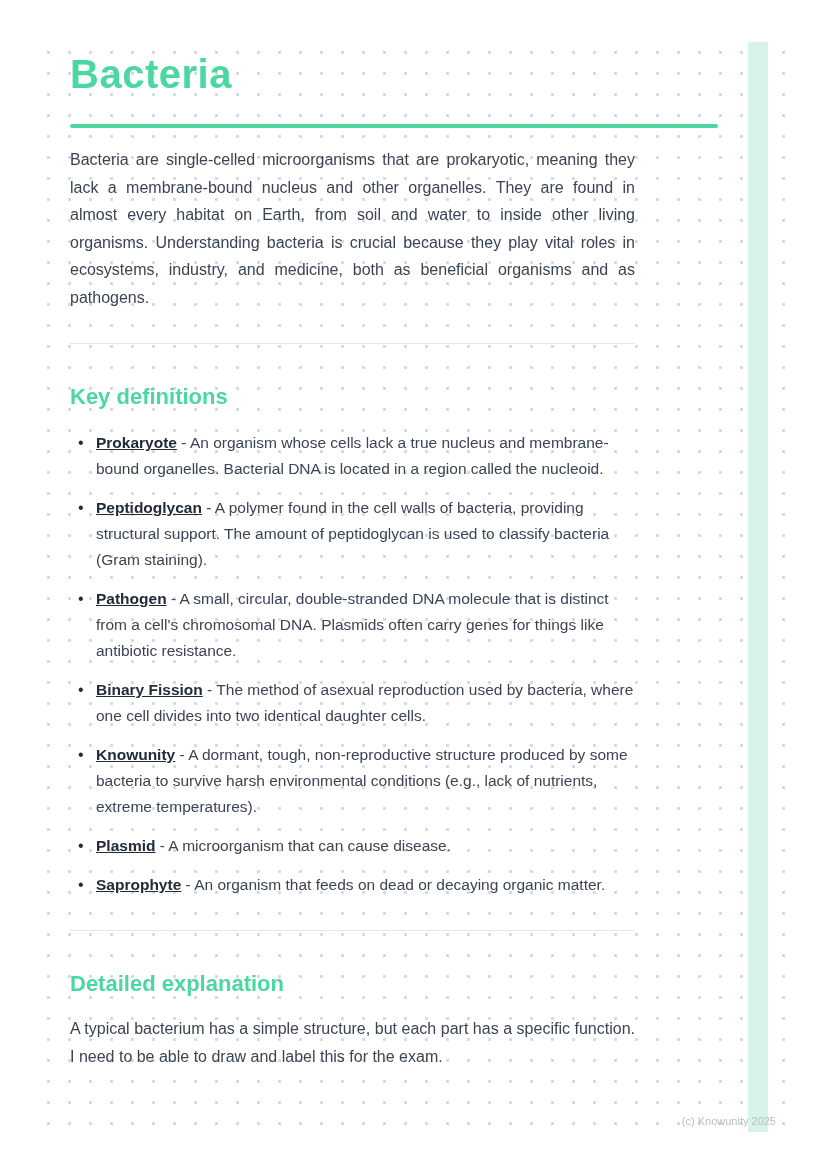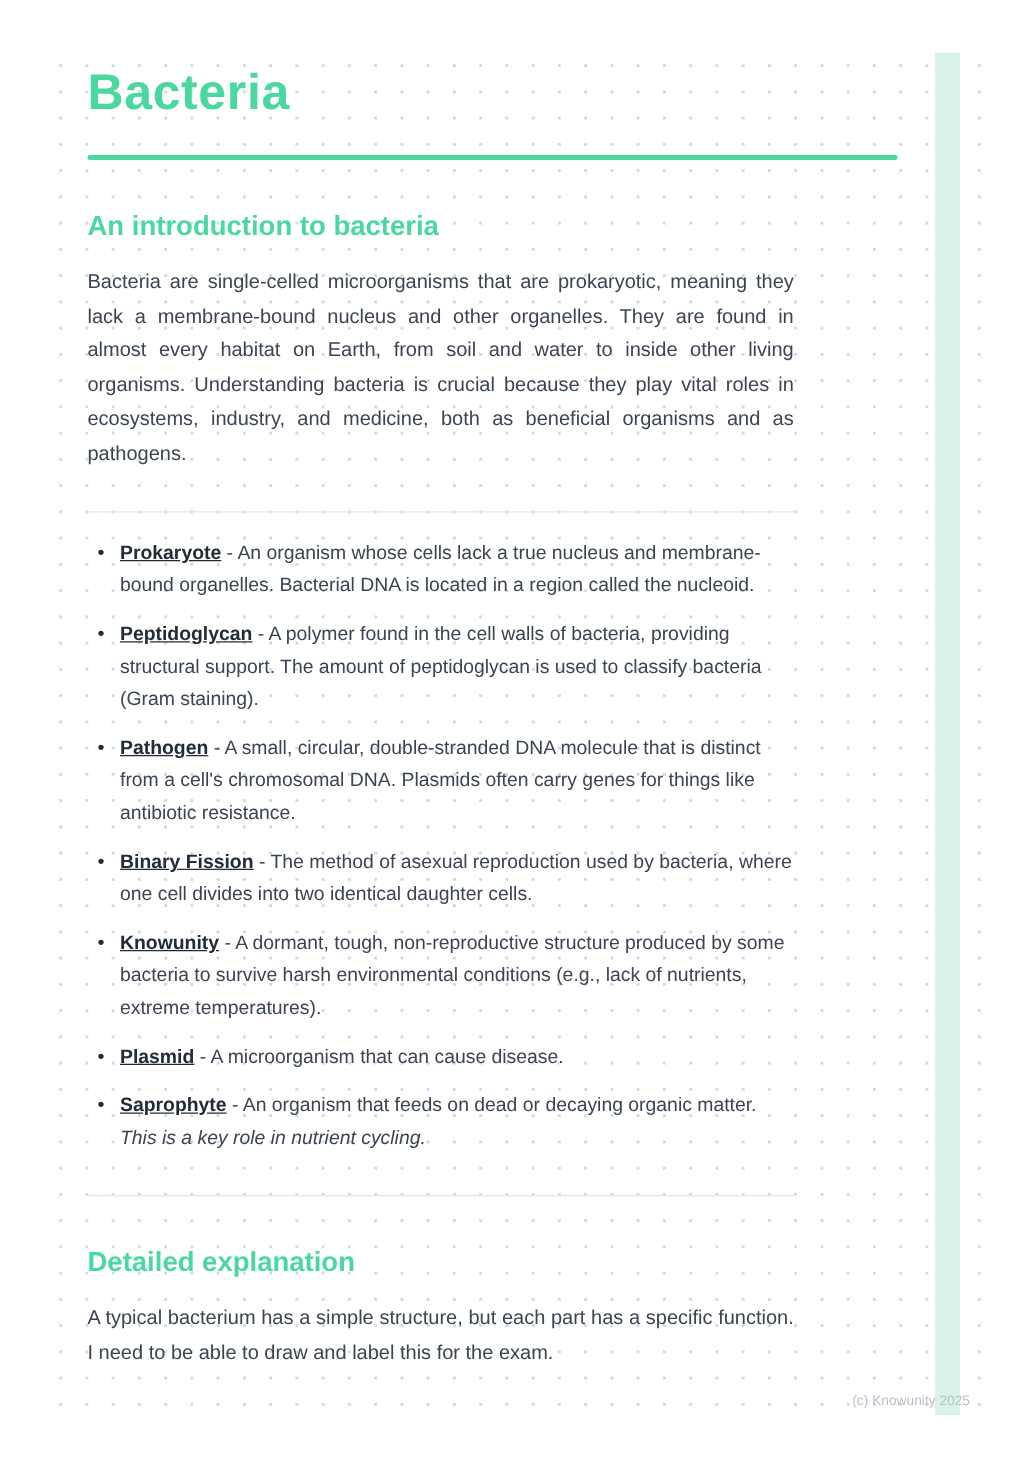--- a/index.html
+++ b/index.html
@@ -146,25 +146,25 @@
 <body>
 
 <div class="page">
   <div class="dots"></div>
   <div class="side-band"></div>
 
   <div class="content">
     <h1 class="page-title">Bacteria</h1>
     <div class="title-rule"></div>
 
-    <h2 class="section-heading">An introduction to bacteria</h2>
     <p class="body-paragraph">Bacteria are single-celled microorganisms that are prokaryotic, meaning they lack a membrane-bound nucleus and other organelles. They are found in almost every habitat on Earth, from soil and water to inside other living organisms. Understanding bacteria is crucial because they play vital roles in ecosystems, industry, and medicine, both as beneficial organisms and as pathogens.</p>
 
     <hr class="divider">
 
+    <h2 class="section-heading">Key definitions</h2>
 
     <ul class="def-list">
       <li class="def-item">
         <span class="bullet">•</span>
         <div class="def-text"><span class="term">Prokaryote</span><span> - An organism whose cells lack a true nucleus and membrane-bound organelles. Bacterial DNA is located in a region called the nucleoid.</span></div>
       </li>
       <li class="def-item">
         <span class="bullet">•</span>
         <div class="def-text"><span class="term">Peptidoglycan</span><span> - A polymer found in the cell walls of bacteria, providing structural support. The amount of peptidoglycan is used to classify bacteria (Gram staining).</span></div>
       </li>
@@ -179,21 +179,21 @@
       <li class="def-item">
         <span class="bullet">•</span>
         <div class="def-text"><span class="term">Knowunity</span><span> - A dormant, tough, non-reproductive structure produced by some bacteria to survive harsh environmental conditions (e.g., lack of nutrients, extreme temperatures).</span></div>
       </li>
       <li class="def-item">
         <span class="bullet">•</span>
         <div class="def-text"><span class="term">Plasmid</span><span> - A microorganism that can cause disease.</span></div>
       </li>
       <li class="def-item">
         <span class="bullet">•</span>
-        <div class="def-text"><span class="term">Saprophyte</span><span> - An organism that feeds on dead or decaying organic matter.</span><span class="note">This is a key role in nutrient cycling.</span></div>
+        <div class="def-text"><span class="term">Saprophyte</span><span> - An organism that feeds on dead or decaying organic matter.</span></div>
       </li>
     </ul>
 
     <hr class="divider">
 
     <h2 class="section-heading">Detailed explanation</h2>
     <p class="body-paragraph">A typical bacterium has a simple structure, but each part has a specific function. I need to be able to draw and label this for the exam.</p>
   </div>
 
   <div class="footer-credit">(c) Knowunity 2025</div>

